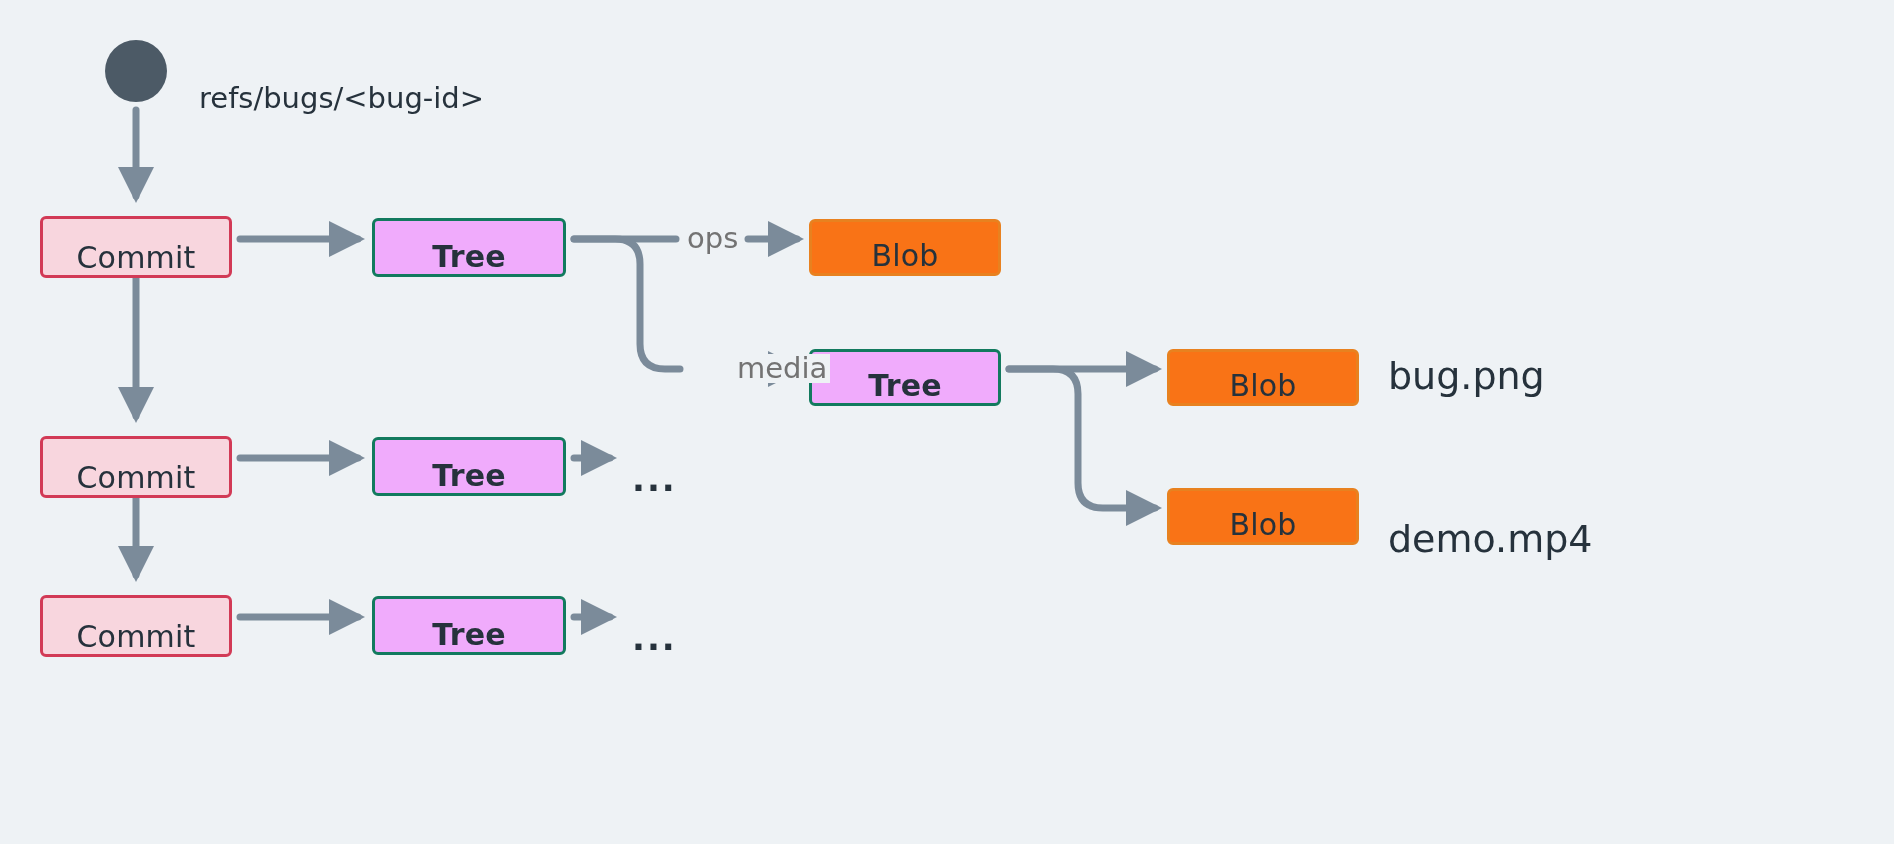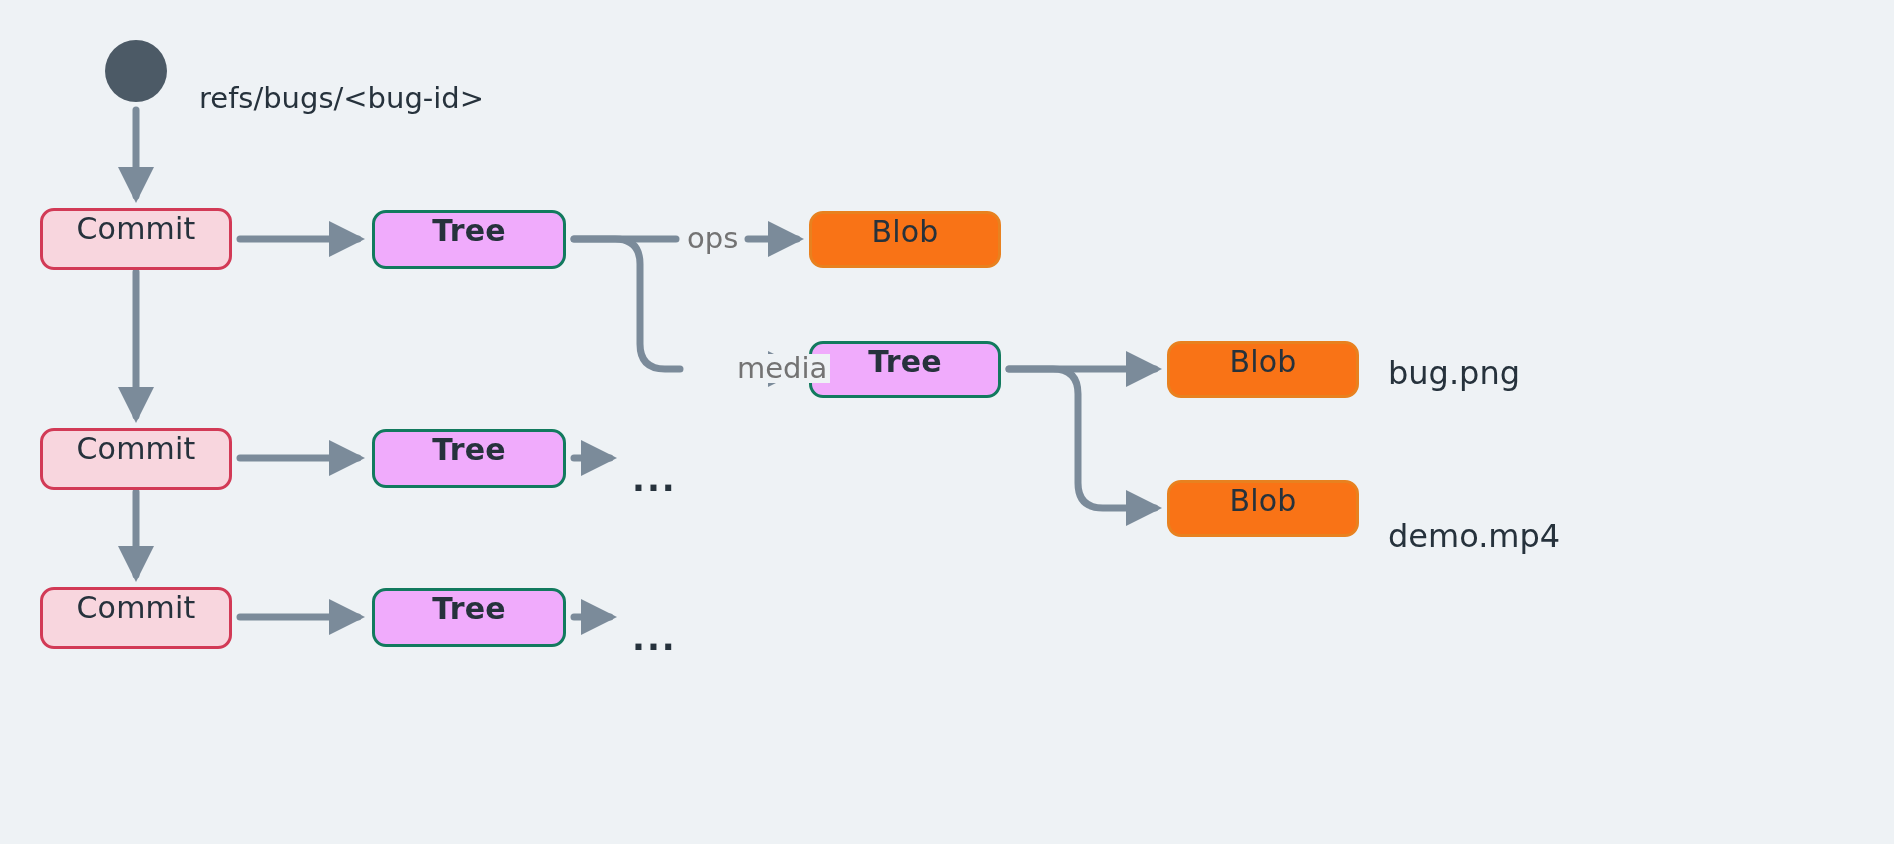--- a/index.html
+++ b/index.html
@@ -23,29 +23,30 @@
     top: 0;
     width: 1894px;
     height: 844px;
   }
 
   
   .node {
     position: absolute;
     box-sizing: border-box;
     display: flex;
-    align-items: flex-start;
+    align-items: flex-end;
     justify-content: center;
-    border-radius: 14px;
+    border-radius: 6px;
     border-style: solid;
     border-width: 3.5px;
     font-size: 30px;
     letter-spacing: 0.2px;
     color: #26323c;
     z-index: 3;
+    margin-top: 8px;
   }
   .node-commit {
     background: #f8d6de;
     border-color: #d23a56;
   }
   .node-tree {
     background: #f0abfc;
     border-color: #127a5e;
     font-weight: bold;
   }
@@ -72,21 +73,21 @@
     font-size: 29px;
     color: #737373;
     white-space: nowrap;
     z-index: 4;
     background: #eef2f5;
     padding: 0 3px;
     line-height: 1;
   }
   .file-label {
     position: absolute;
-    font-size: 32px;
+    font-size: 38px;
     color: #26323c;
     white-space: nowrap;
     z-index: 3;
   }
   .ellipsis {
     position: absolute;
     font-size: 34px;
     font-weight: 700;
     color: #26323c;
     letter-spacing: 2px;

